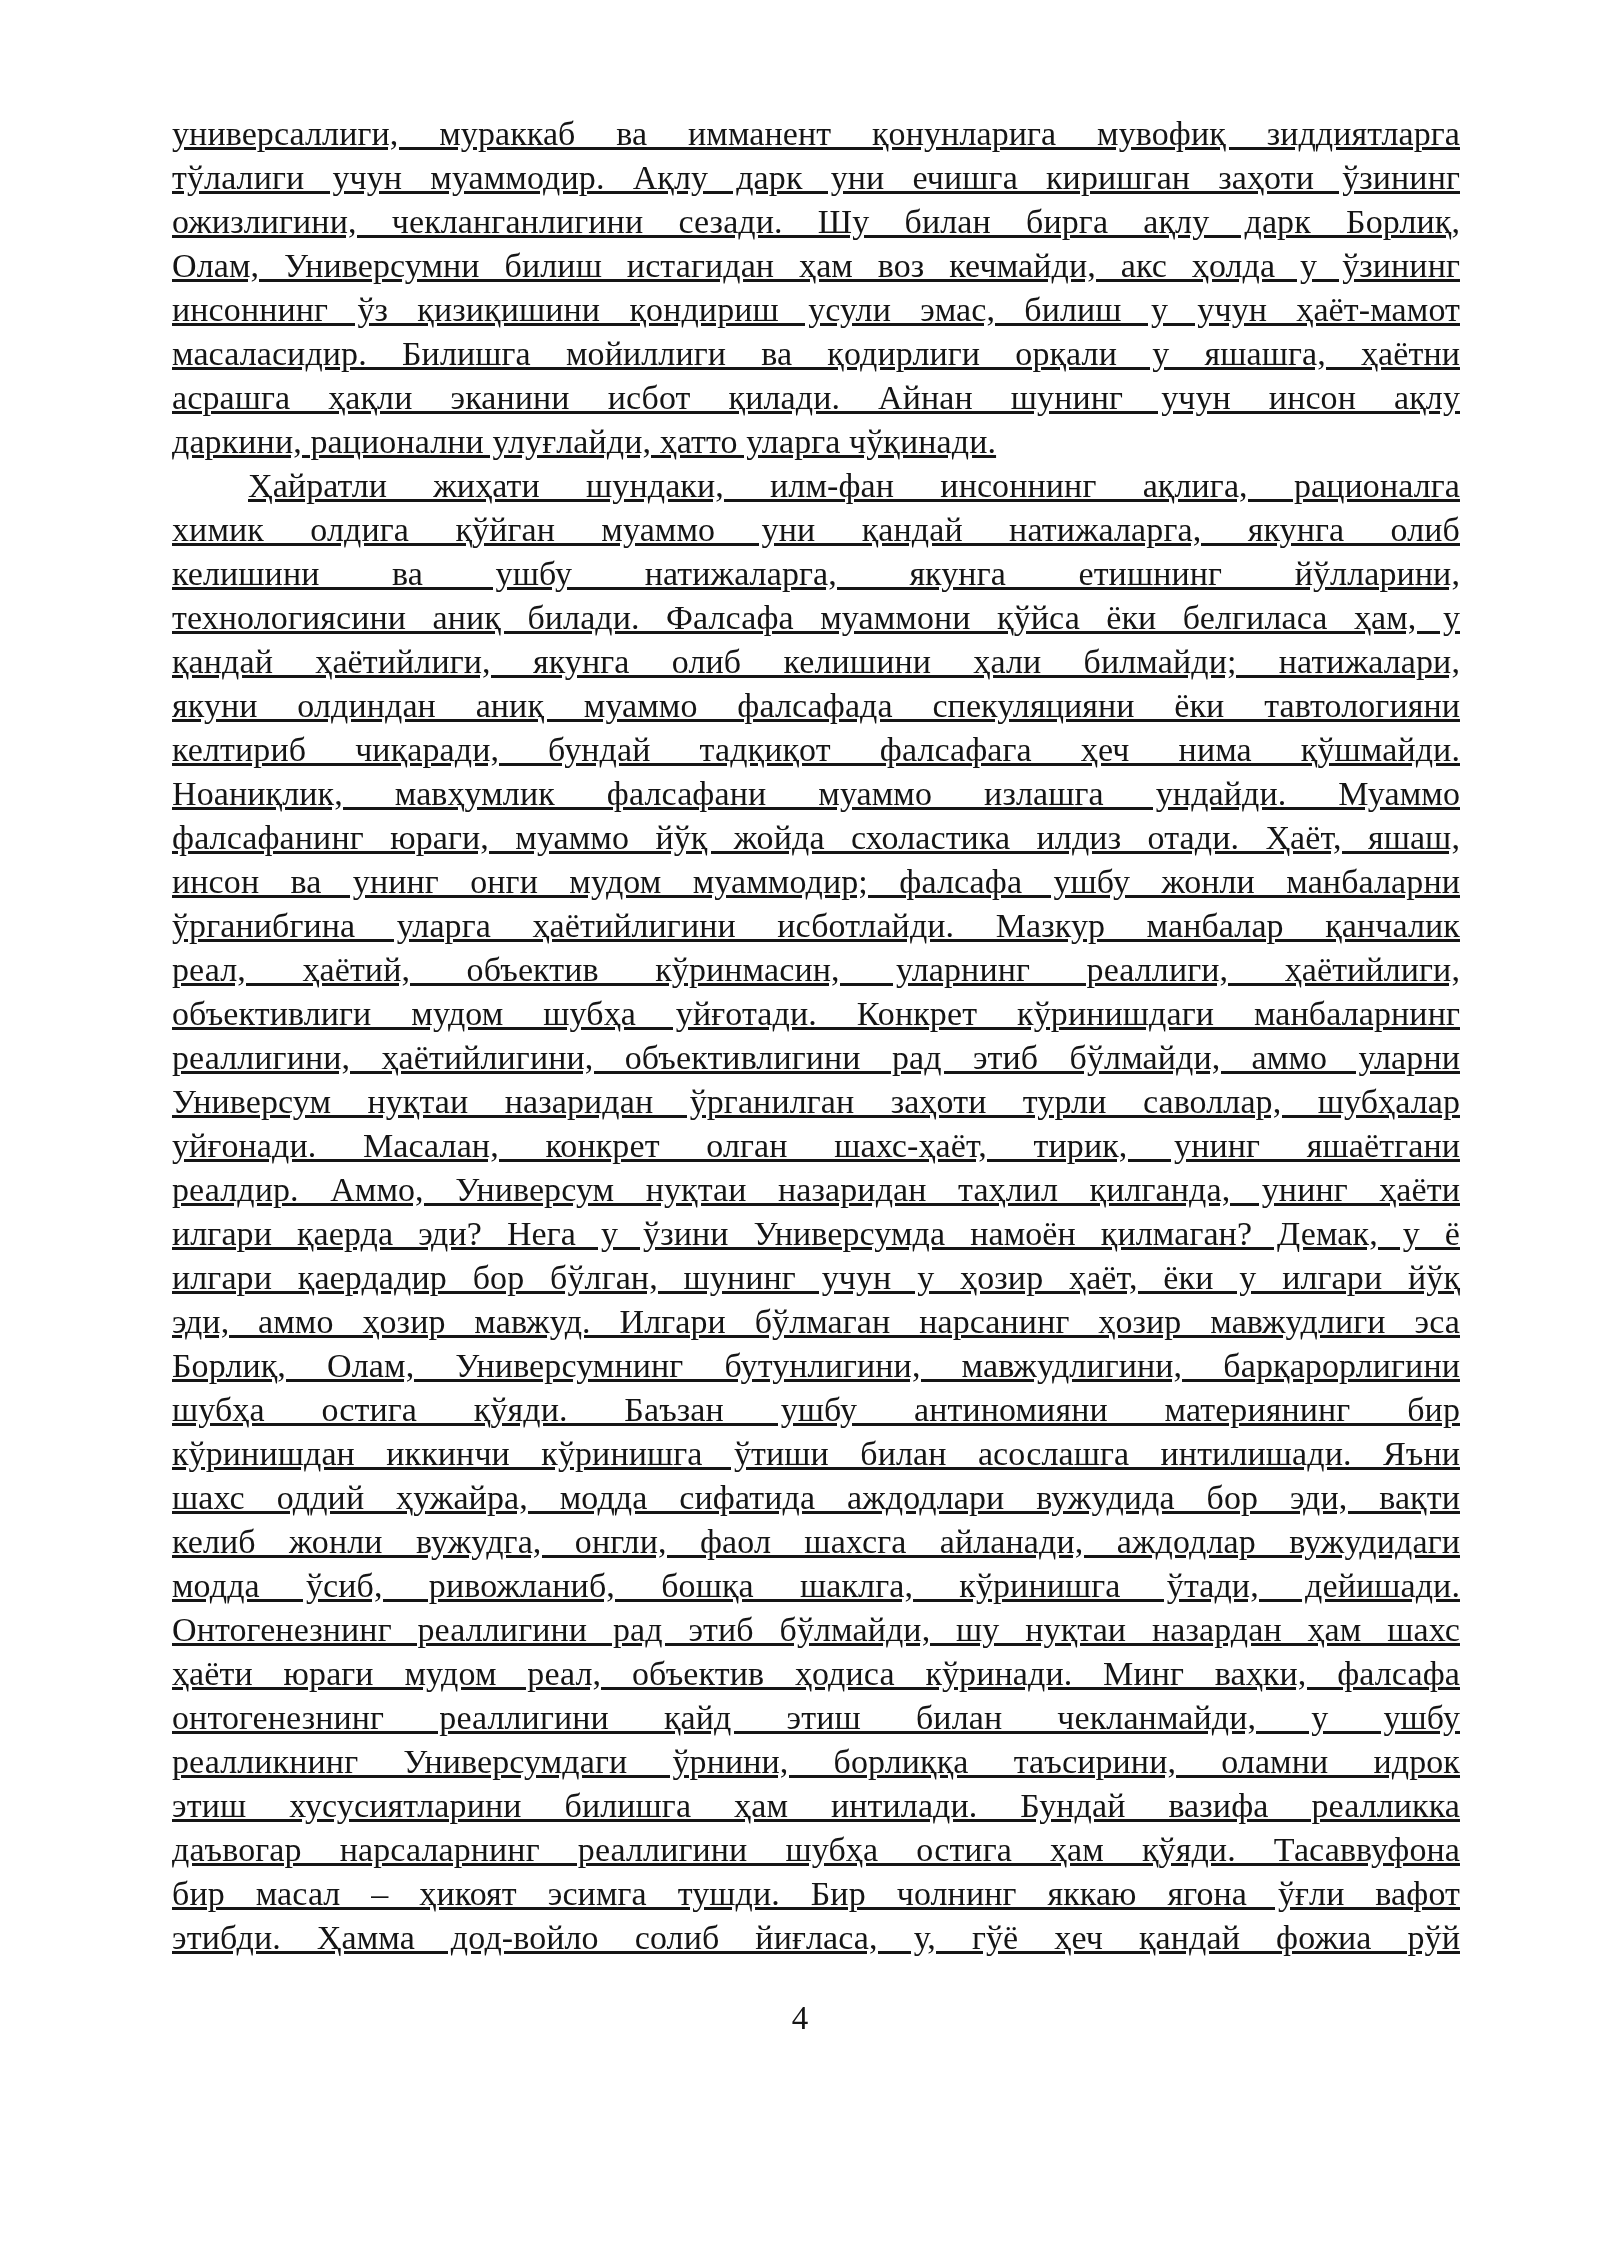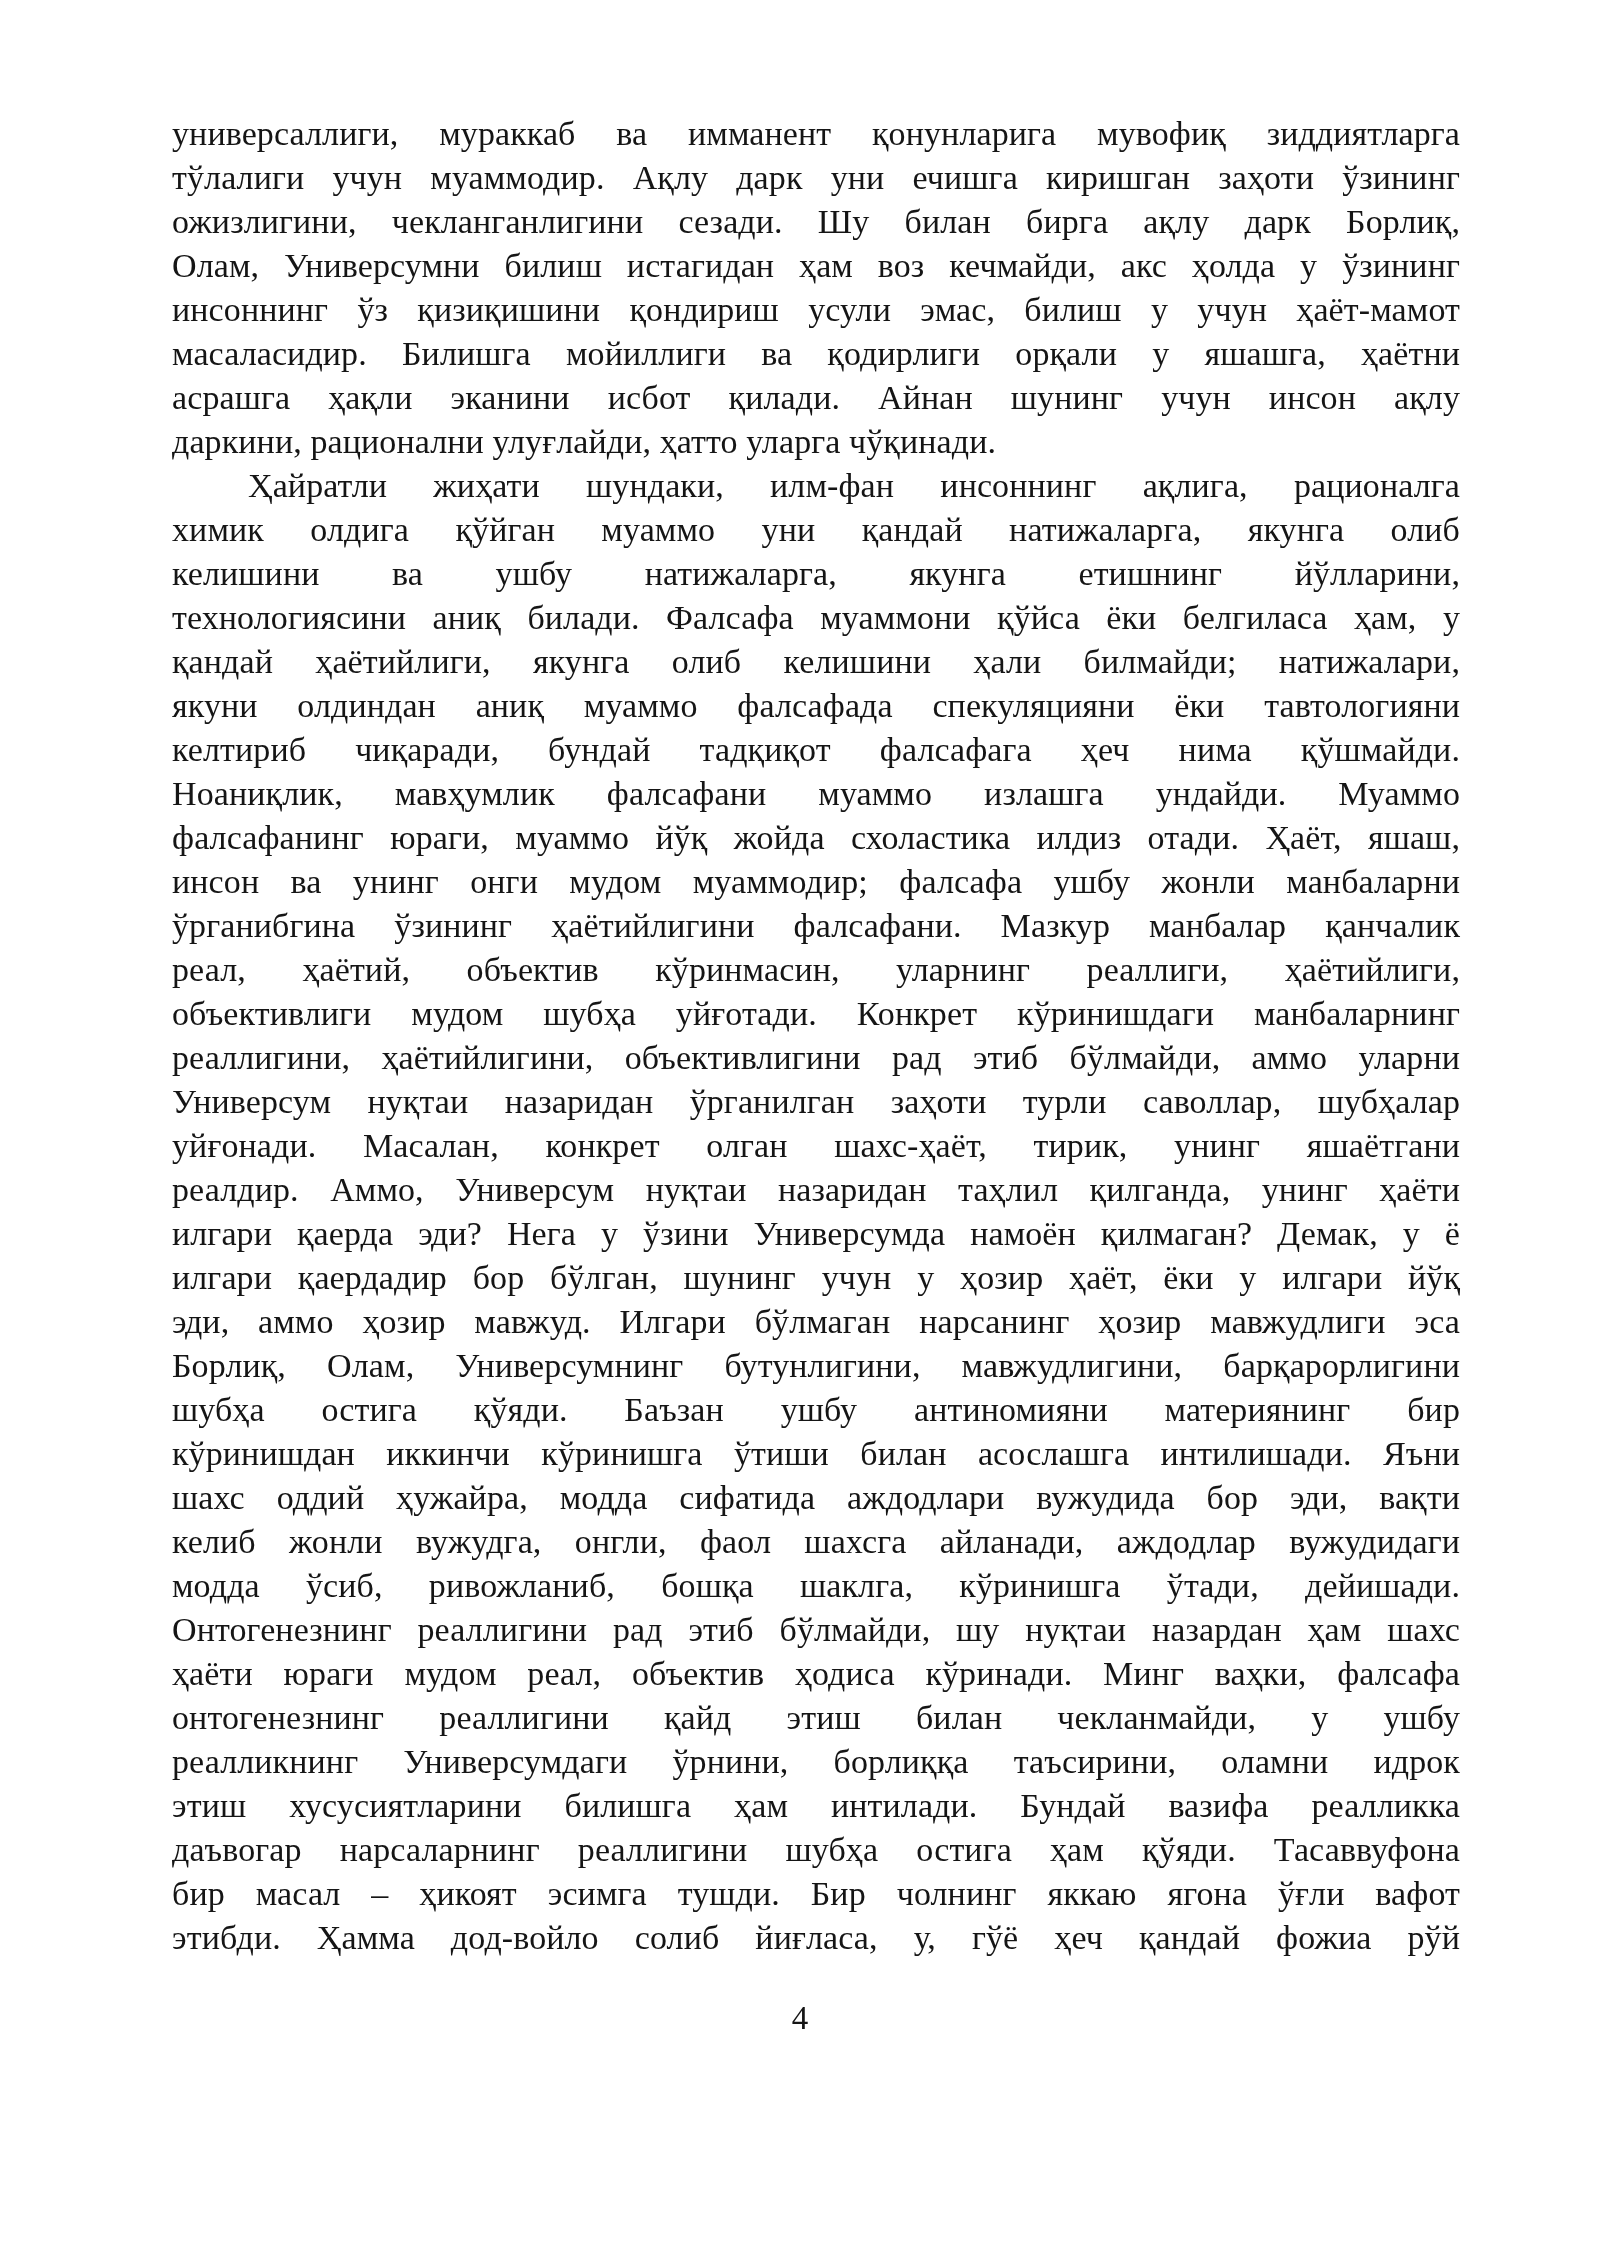--- a/index.html
+++ b/index.html
@@ -15,20 +15,21 @@
     font-family: "Liberation Serif", serif;
     color: #151515;
     overflow: hidden;
   }
   .textblock {
     padding: 112px 140px 0 172px;
   }
   .paragraph {
     margin: 0;
     padding: 0;
+    text-decoration: underline;
   }
   .line {
     font-size: 34px;
     line-height: 44px;
     height: 44px;
     text-align: justify;
     text-align-last: justify;
     letter-spacing: 0.1px;
   }
   
@@ -67,21 +68,21 @@
         <div class="line">Ҳайратли жиҳати шундаки, илм-фан инсоннинг ақлига, рационалга</div>
         <div class="line">химик олдига қўйган муаммо уни қандай натижаларга, якунга олиб</div>
         <div class="line">келишини ва ушбу натижаларга, якунга етишнинг йўлларини,</div>
         <div class="line">технологиясини аниқ билади. Фалсафа муаммони қўйса ёки белгиласа ҳам, у</div>
         <div class="line">қандай ҳаётийлиги, якунга олиб келишини ҳали билмайди; натижалари,</div>
         <div class="line">якуни олдиндан аниқ муаммо фалсафада спекуляцияни ёки тавтологияни</div>
         <div class="line">келтириб чиқаради, бундай тадқиқот фалсафага ҳеч нима қўшмайди.</div>
         <div class="line">Ноаниқлик, мавҳумлик фалсафани муаммо излашга ундайди. Муаммо</div>
         <div class="line">фалсафанинг юраги, муаммо йўқ жойда схоластика илдиз отади. Ҳаёт, яшаш,</div>
         <div class="line">инсон ва унинг онги мудом муаммодир; фалсафа ушбу жонли манбаларни</div>
-        <div class="line">ўрганибгина ўзининг ҳаётийлигини фалсафани. Мазкур манбалар қанчалик</div>
+        <div class="line">ўрганибгина уларга ҳаётийлигини исботлайди. Мазкур манбалар қанчалик</div>
         <div class="line">реал, ҳаётий, объектив кўринмасин, уларнинг реаллиги, ҳаётийлиги,</div>
         <div class="line">объективлиги мудом шубҳа уйғотади. Конкрет кўринишдаги манбаларнинг</div>
         <div class="line">реаллигини, ҳаётийлигини, объективлигини рад этиб бўлмайди, аммо уларни</div>
         <div class="line">Универсум нуқтаи назаридан ўрганилган заҳоти турли саволлар, шубҳалар</div>
         <div class="line">уйғонади. Масалан, конкрет олган шахс-ҳаёт, тирик, унинг яшаётгани</div>
         <div class="line">реалдир. Аммо, Универсум нуқтаи назаридан таҳлил қилганда, унинг ҳаёти</div>
         <div class="line">илгари қаерда эди? Нега у ўзини Универсумда намоён қилмаган? Демак, у ё</div>
         <div class="line">илгари қаердадир бор бўлган, шунинг учун у ҳозир ҳаёт, ёки у илгари йўқ</div>
         <div class="line">эди, аммо ҳозир мавжуд. Илгари бўлмаган нарсанинг ҳозир мавжудлиги эса</div>
         <div class="line">Борлиқ, Олам, Универсумнинг бутунлигини, мавжудлигини, барқарорлигини</div>

